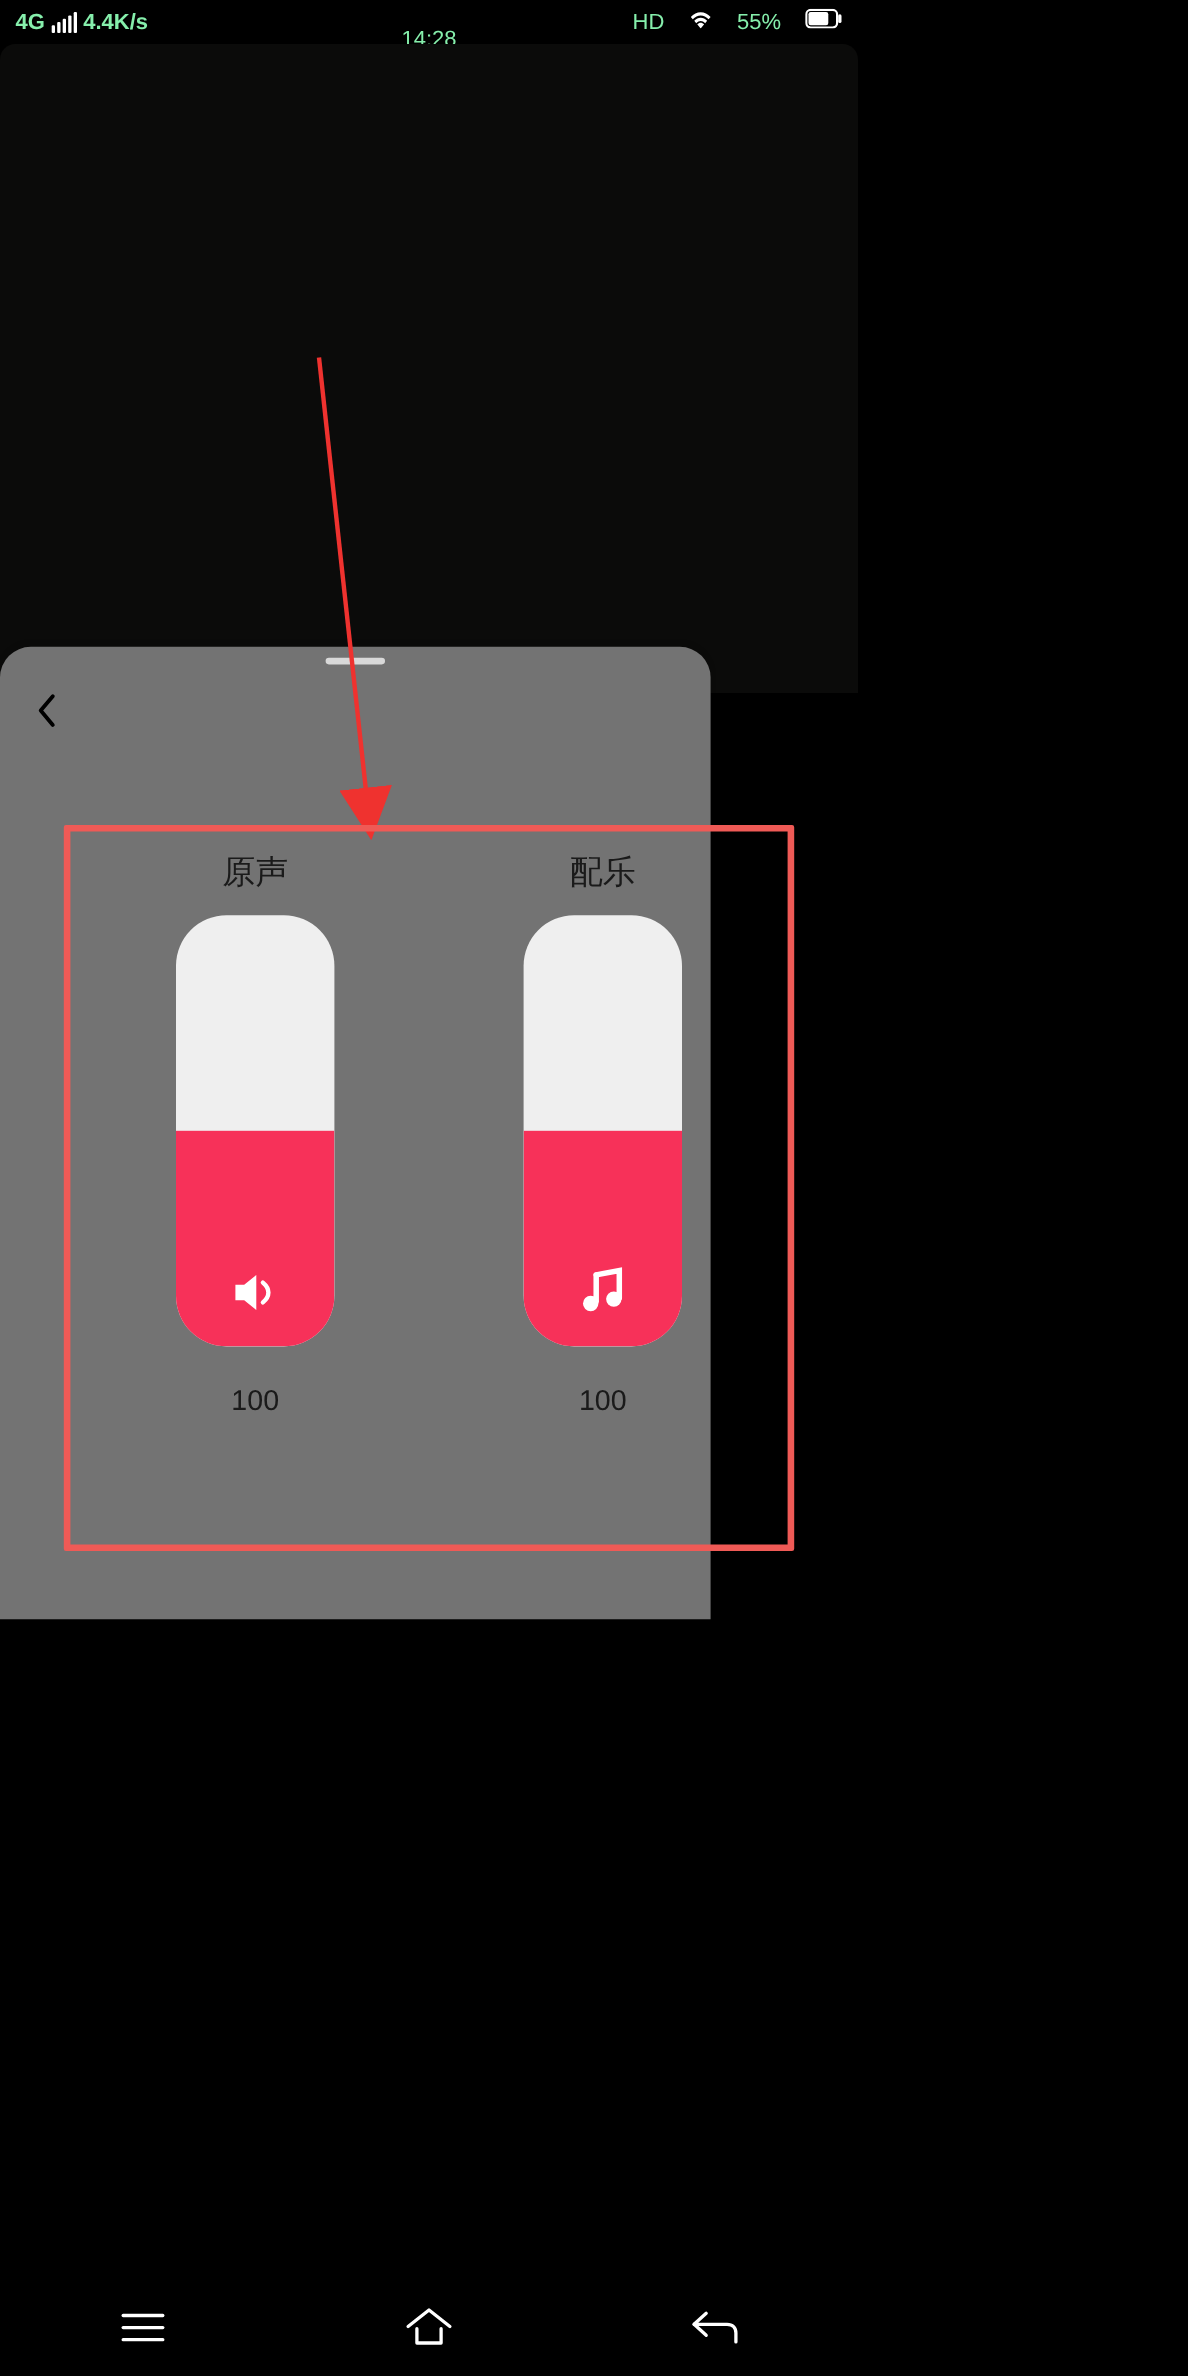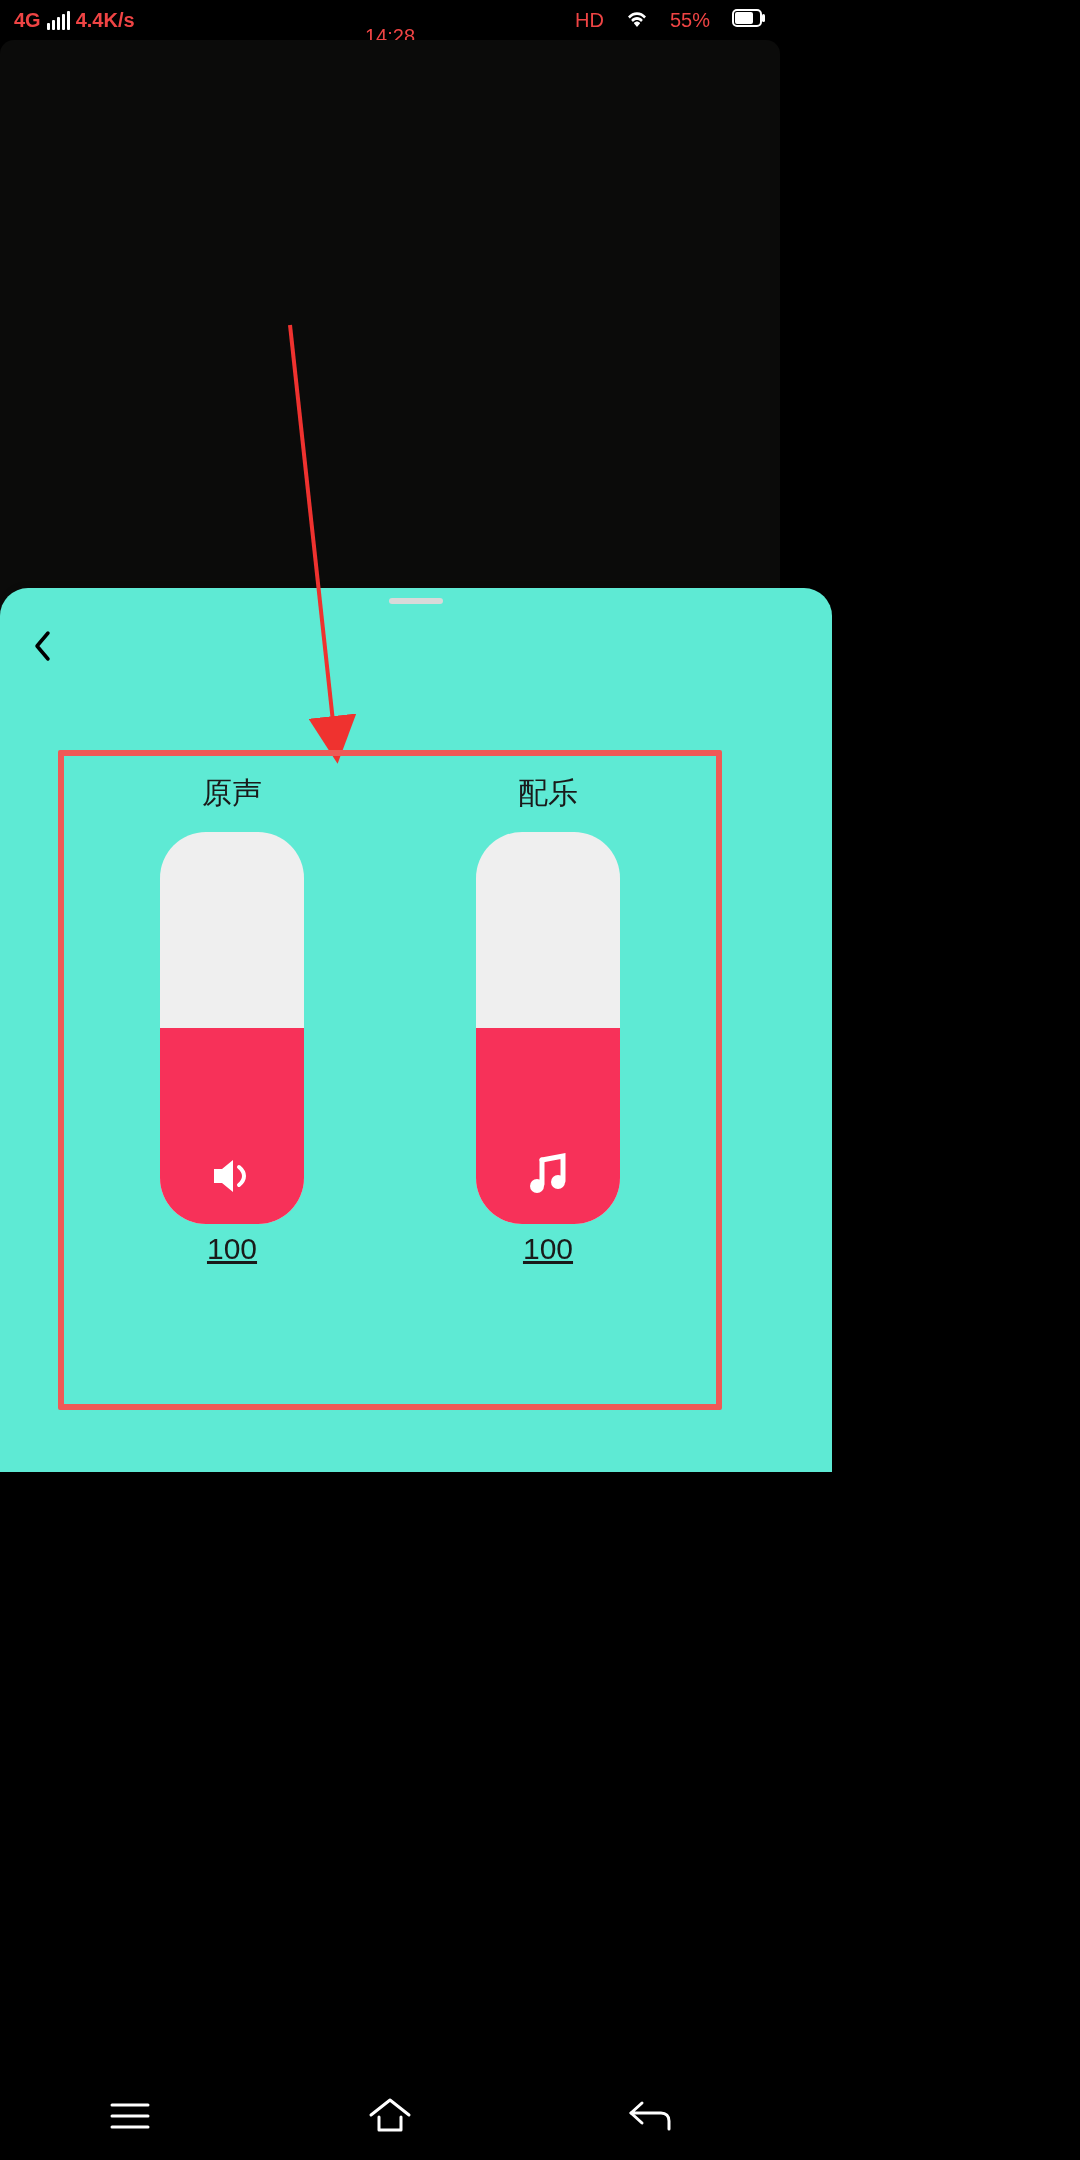--- a/index.html
+++ b/index.html
@@ -1,43 +1,43 @@
 <!DOCTYPE html>
 <html><head>
 <meta charset="utf-8">
 <style>
   * { box-sizing: border-box; margin: 0; padding: 0; }
   html, body { width: 780px; height: 1560px; background: #000; font-family: -apple-system, "Helvetica Neue", Arial, sans-serif; }
 
   
   .status-bar {
     position: absolute; left: 0; top: 0; width: 780px; height: 40px;
-    display: flex; align-items: center; color: #ef4444; font-size: 20px;
+    display: flex; align-items: center; color: #86efac; font-size: 20px;
     padding: 0 14px;
   }
   .status-left { display: flex; align-items: center; gap: 6px; font-weight: 600; }
   .status-center { position: absolute; left: 50%; transform: translateX(-50%); font-weight: 500; margin-top: 32px; }
   .status-right { margin-left: auto; display: flex; align-items: center; gap: 22px; font-weight: 500; }
   .sig-icon { display: inline-flex; align-items: flex-end; gap: 2px; }
   .sig-icon span { width: 3px; background: #fff; display: inline-block; border-radius: 1px; }
   .wifi-icon, .batt-icon { display: inline-block; }
 
   
   .app-area { position: absolute; left: 0; top: 40px; width: 780px; height: 1432px; }
 
   
   .video-bg {
     position: absolute; left: 0; top: 0; width: 780px; height: 590px;
     background: #0b0b0a; border-radius: 14px 14px 0 0;
   }
 
   
   .sheet {
-    position: absolute; left: 0; top: 548px; width: 832px; bottom: 0;
-    background: #5eead4; border-radius: 28px 28px 0 0;
+    position: absolute; left: 0; top: 548px; width: 646px; bottom: 0;
+    background: #737373; border-radius: 28px 28px 0 0;
     box-shadow: 0 -2px 6px rgba(0,0,0,.08);
   }
   .sheet-handle {
     position: absolute; left: 50%; top: 10px; transform: translateX(-50%);
     width: 54px; height: 6px; background: #d9d9d9; border-radius: 3px;
   }
   .back-btn {
     position: absolute; left: 22px; top: 38px; width: 40px; height: 40px;
     display: flex; align-items: center; justify-content: center;
     cursor: pointer;
@@ -64,21 +64,21 @@
     border-radius: 46px; overflow: hidden; cursor: pointer;
   }
   .vol-fill {
     position: absolute; left: 0; bottom: 0; width: 100%;
     background: #f73159;
   }
   .vol-icon {
     position: absolute; left: 50%; bottom: 22px; transform: translateX(-50%);
     color: #fff;
   }
-  .vol-value { font-size: 30px; color: #1a1a1a; margin-top: 8px; text-decoration: underline; }
+  .vol-value { font-size: 26px; color: #1a1a1a; margin-top: 34px; }
 
   
   .nav-bar {
     position: absolute; left: 0; bottom: 0; width: 780px; height: 88px;
     display: flex; align-items: center; justify-content: space-around;
   }
   .nav-btn { width: 60px; height: 60px; display: flex; align-items: center; justify-content: center; cursor: pointer; }
 </style>
 </head>
 <body>

